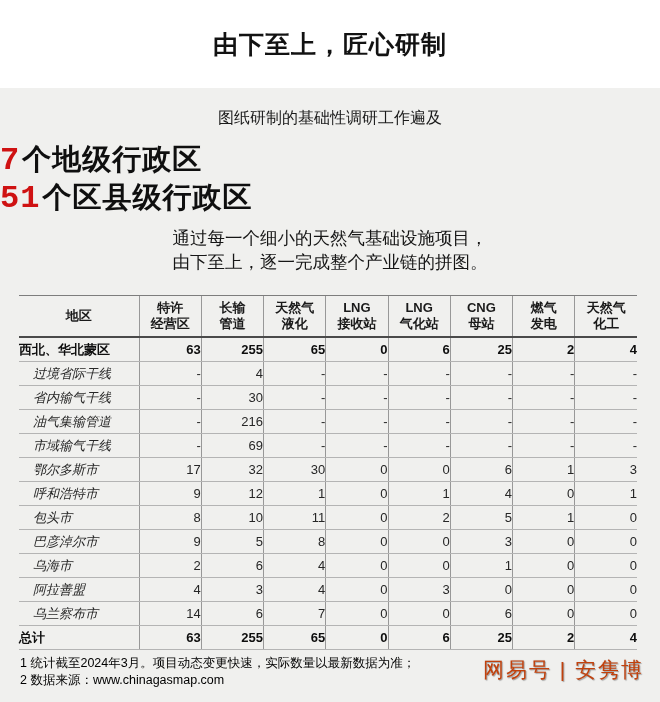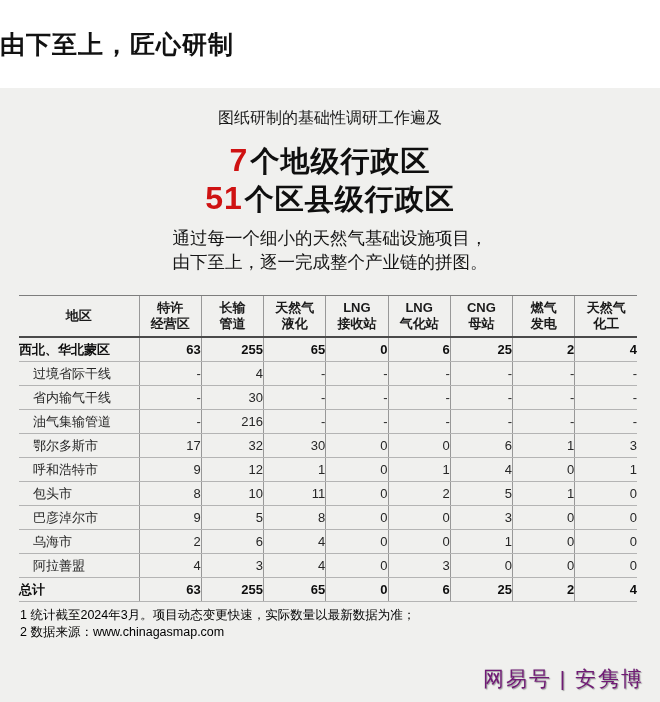--- a/index.html
+++ b/index.html
@@ -3,31 +3,31 @@
 <meta charset="utf-8">
 <style>
   html,body{margin:0;padding:0;background:#dedede;}
   .page{
     width:660px;height:702px;position:relative;overflow:hidden;
     background:#f0f0ee;font-family:"Liberation Sans",sans-serif;
     margin:0 auto;
   }
   .title-band{
     height:88px;background:#ffffff;
-    display:flex;align-items:center;
+    display:flex;align-items:center;justify-content:center;
   }
   .main-title{
     font-size:25px;font-weight:bold;color:#121212;letter-spacing:1px;
   }
   .intro-line{
     text-align:center;font-family:"Liberation Serif",serif;
     font-size:16px;color:#1b1b1b;margin-top:20px;
   }
   .stat{
-    text-align:center;font-family:Liberation Sans, sans-serif;
+    font-family:Liberation Mono, monospace;
     font-weight:bold;font-size:29px;color:#0f0f0f;line-height:37px;
     letter-spacing:1px;
   }
   .stat-first{margin-top:13px;}
   .stat .num{font-size:32px;margin-right:2px;}
   .para{
     text-align:center;font-family:"Liberation Serif",serif;
     font-size:17.5px;color:#161616;line-height:24px;margin-top:8px;
   }
   table.infra{
@@ -36,29 +36,29 @@
   }
   table.infra th,table.infra td{padding:0;}
   table.infra thead th{
     border-top:1px solid #7d7d7d;border-bottom:2px solid #4a4a4a;
     font-weight:bold;padding:4px 2px;line-height:16px;color:#1a1a1a;
     vertical-align:middle;text-align:center;
   }
   table.infra th + th, table.infra td + td{border-left:1px solid #989898;}
   table.infra tbody td{border-bottom:1px solid #b4b4b4;height:23px;}
   td.region{text-align:left;padding-left:5px;}
-  td.region.indent{padding-left:14px;}
+  td.region.indent{padding-left:14px;font-style:italic;}
   td.num{text-align:right;padding-right:4px;}
   tr.bold-row{font-weight:bold;color:#0e0e0e;}
   tr.pre-total td{border-bottom:1px solid #6e6e6e;}
   tr.total-row td{border-bottom:2px solid #4a4a4a;margin-left:8px;}
   .footnotes{margin:5px 0 0 20px;font-size:12.5px;color:#000000;line-height:17px;}
   .watermark{
-    position:absolute;right:16px;bottom:9px;
-    font-size:21px;letter-spacing:2px;color:#701a75;
+    position:absolute;right:16px;bottom:18px;
+    font-size:21px;letter-spacing:2px;color:#c2410c;
     text-shadow:1px 1px 1px #a0a0a0, 0 0 1px #c8c8c8;
   }
 </style>
 </head>
 <body>
 
 <div class="page">
 
   <div class="title-band">
     <div class="main-title">由下至上，匠心研制</div>
@@ -168,20 +168,31 @@
           <td class="num">-</td>
           <td class="num">216</td>
           <td class="num">-</td>
           <td class="num">-</td>
           <td class="num">-</td>
           <td class="num">-</td>
           <td class="num">-</td>
           <td class="num">-</td>
         </tr>
         <tr>
+          <td class="region indent">市域输气干线</td>
+          <td class="num">-</td>
+          <td class="num">69</td>
+          <td class="num">-</td>
+          <td class="num">-</td>
+          <td class="num">-</td>
+          <td class="num">-</td>
+          <td class="num">-</td>
+          <td class="num">-</td>
+        </tr>
+        <tr>
           <td class="region indent">鄂尔多斯市</td>
           <td class="num">17</td>
           <td class="num">32</td>
           <td class="num">30</td>
           <td class="num">0</td>
           <td class="num">0</td>
           <td class="num">6</td>
           <td class="num">1</td>
           <td class="num">3</td>
         </tr>
@@ -230,20 +241,31 @@
           <td class="num">0</td>
         </tr>
         <tr>
           <td class="region indent">阿拉善盟</td>
           <td class="num">4</td>
           <td class="num">3</td>
           <td class="num">4</td>
           <td class="num">0</td>
           <td class="num">3</td>
           <td class="num">0</td>
+          <td class="num">0</td>
+          <td class="num">0</td>
+        </tr>
+        <tr class="pre-total">
+          <td class="region indent">乌兰察布市</td>
+          <td class="num">14</td>
+          <td class="num">6</td>
+          <td class="num">7</td>
+          <td class="num">0</td>
+          <td class="num">0</td>
+          <td class="num">6</td>
           <td class="num">0</td>
           <td class="num">0</td>
         </tr>
         <tr class="bold-row total-row">
           <td class="region">总计</td>
           <td class="num">63</td>
           <td class="num">255</td>
           <td class="num">65</td>
           <td class="num">0</td>
           <td class="num">6</td>

